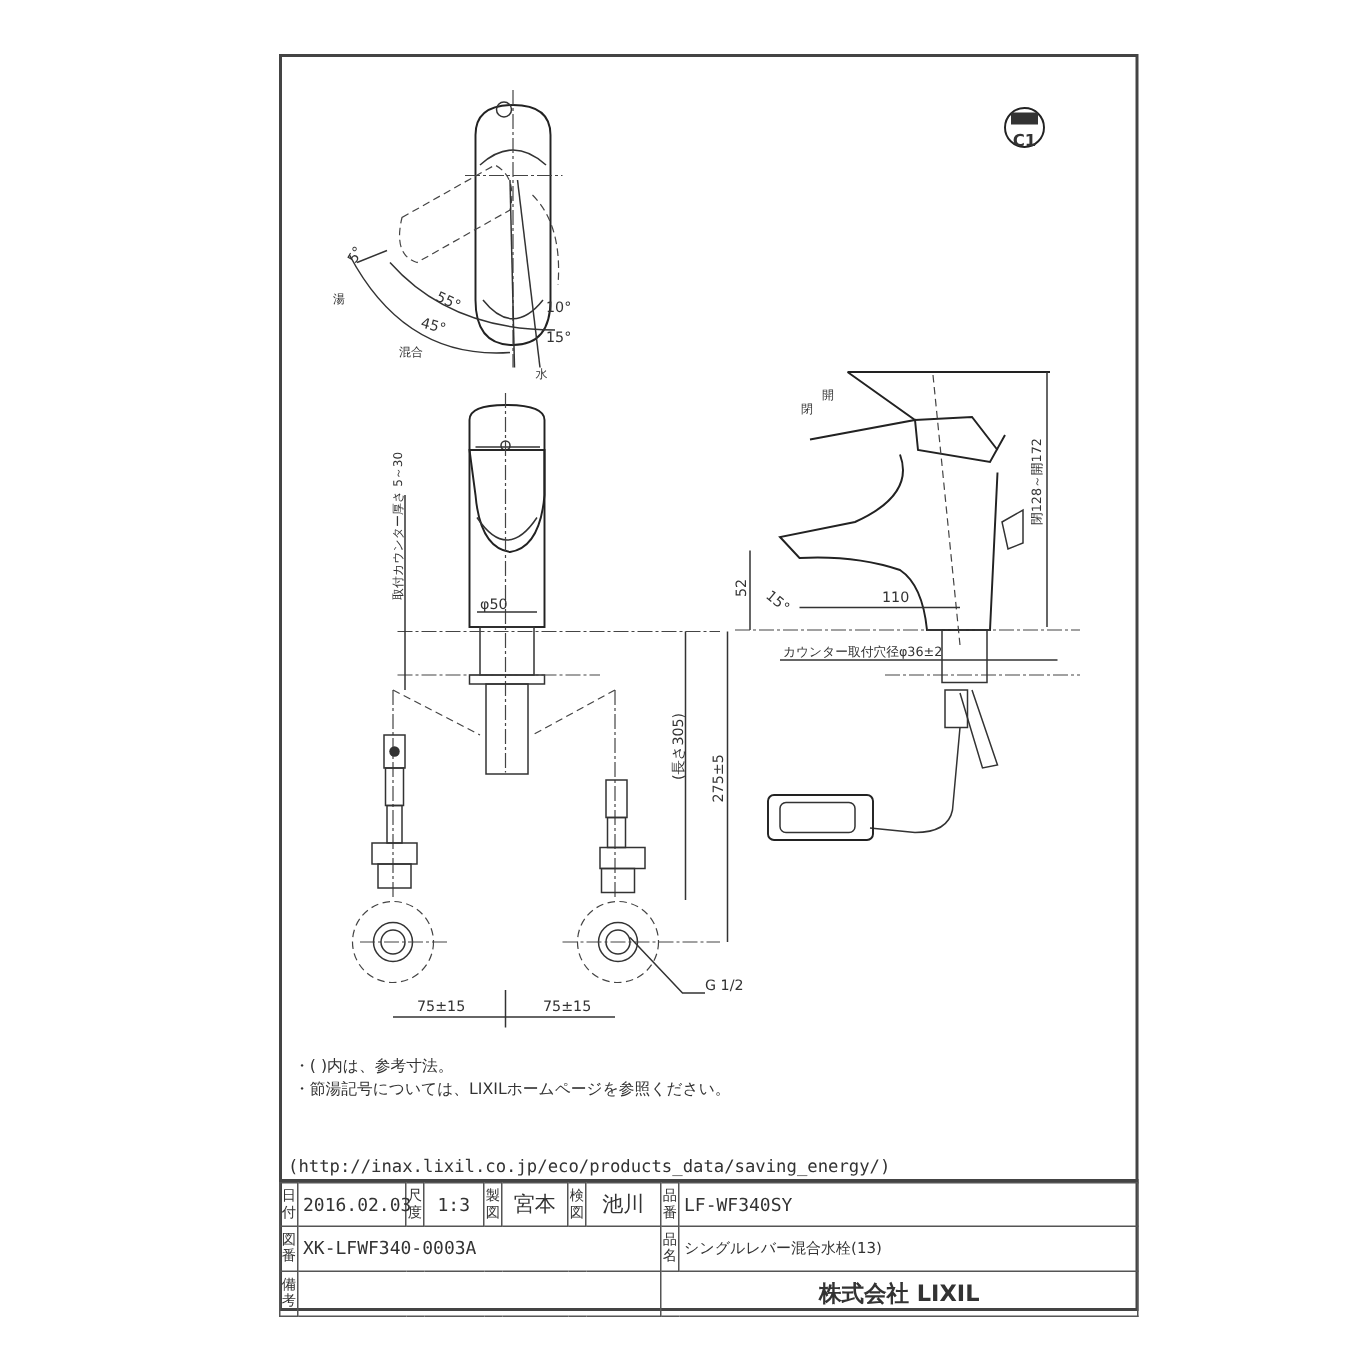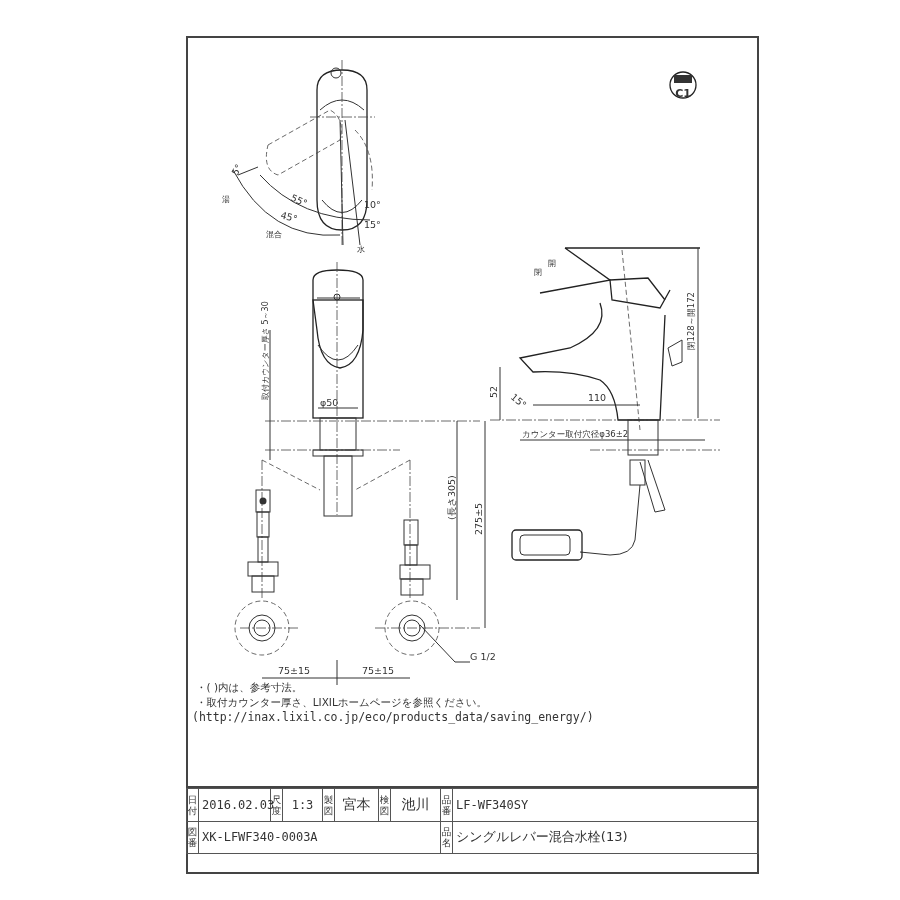--- a/index.html
+++ b/index.html
@@ -1,21 +1,21 @@
 <!DOCTYPE html>
 <html><head>
 <meta charset="utf-8">
 <style>
   html,body{margin:0;padding:0;background:#fff;}
   body{width:900px;height:900px;position:relative;overflow:hidden;font-family:"DejaVu Sans",sans-serif;color:#222;}
   .sheet{position:absolute;left:186px;top:36px;width:573px;height:838px;border:2px solid #444;box-sizing:border-box;}
   svg.draw{position:absolute;left:0;top:0;}
-  .notes{position:absolute;left:196px;top:680px;font-size:10.5px;line-height:15px;color:#333;}
-  .notes .url{font-family:"DejaVu Sans Mono",monospace;font-size:11.5px;margin-left:-4px;}
-  .tb{position:absolute;left:186px;top:786px;width:573px;height:68px;border-top:2px solid #444;box-sizing:border-box;}
+  .notes{position:absolute;left:196px;top:704px;font-size:10.5px;line-height:15px;color:#333;}
+  .notes .url{font-family:"DejaVu Sans Mono",monospace;font-size:11.5px;margin-left:-4px;margin-top:36px;}
+  .tb{position:absolute;left:186px;top:786px;width:573px;height:92px;border-top:2px solid #444;box-sizing:border-box;}
   .tb table{border-collapse:collapse;width:100%;height:100%;table-layout:fixed;}
   .tb td{border:1px solid #555;font-size:14px;padding:0 3px;vertical-align:middle;color:#333;}
   .tb td.lbl{width:11px;font-size:9.5px;line-height:11px;text-align:center;padding:0;}
   .tb td.c{text-align:center;margin-left:40px;}
   .tb .mono{font-family:"DejaVu Sans Mono",monospace;font-size:12px;}
   .tb .co{font-weight:bold;font-size:15px;text-align:center;}
   .dim{font-family:"DejaVu Sans",sans-serif;font-size:9.5px;fill:#333;}
   .ln{stroke:#333;stroke-width:1;fill:none;}
   .lnb{stroke:#222;stroke-width:1.3;fill:none;}
   .cl{stroke:#444;stroke-width:0.8;fill:none;stroke-dasharray:10 2 2 2;}
@@ -136,21 +136,21 @@
     <rect x="630" y="460" width="15" height="25" class="ln"></rect>
     <path class="ln" d="M648,460 L665,510 L655,512 L640,462"></path>
     <path class="ln" d="M640,485 L635,540 Q632,555 610,555 L580,552"></path>
     <rect x="512" y="530" width="70" height="30" rx="4" class="lnb"></rect>
     <rect x="520" y="535" width="50" height="20" rx="4" class="ln"></rect>
   </g>
 </svg>
 
 <div class="notes">
   <div>・(  )内は、参考寸法。</div>
-  <div>・取付カウンター厚さ、LIXILホームページを参照ください。</div>
+  <div>・節湯記号については、LIXILホームページを参照ください。</div>
   <div class="url">(http://inax.lixil.co.jp/eco/products_data/saving_energy/)</div>
 </div>
 
 <div class="tb">
   <table>
     <colgroup>
       <col style="width:12px">
         <col style="width:72px">
       <col style="width:12px">
         <col style="width:40px">
@@ -171,17 +171,22 @@
       <td class="c">宮本</td>
       <td class="lbl">検図</td>
       <td class="c">池川</td>
       <td class="lbl">品番</td>
       <td class="mono">LF-WF340SY</td>
     </tr>
     <tr style="height:29px">
       <td class="lbl">図番</td>
       <td colspan="7" class="mono">XK-LFWF340-0003A</td>
       <td class="lbl">品名</td>
-      <td style="font-size:13px">シングルレバー混合水栓(13)</td>
+      <td style="font-size:10px">シングルレバー混合水栓(13)</td>
+    </tr>
+    <tr style="height:30px">
+      <td class="lbl">備考</td>
+      <td colspan="7"></td>
+      <td colspan="2" class="co">株式会社 LIXIL</td>
     </tr>
   </tbody>
     </table>
 </div>
 
 </body></html>

